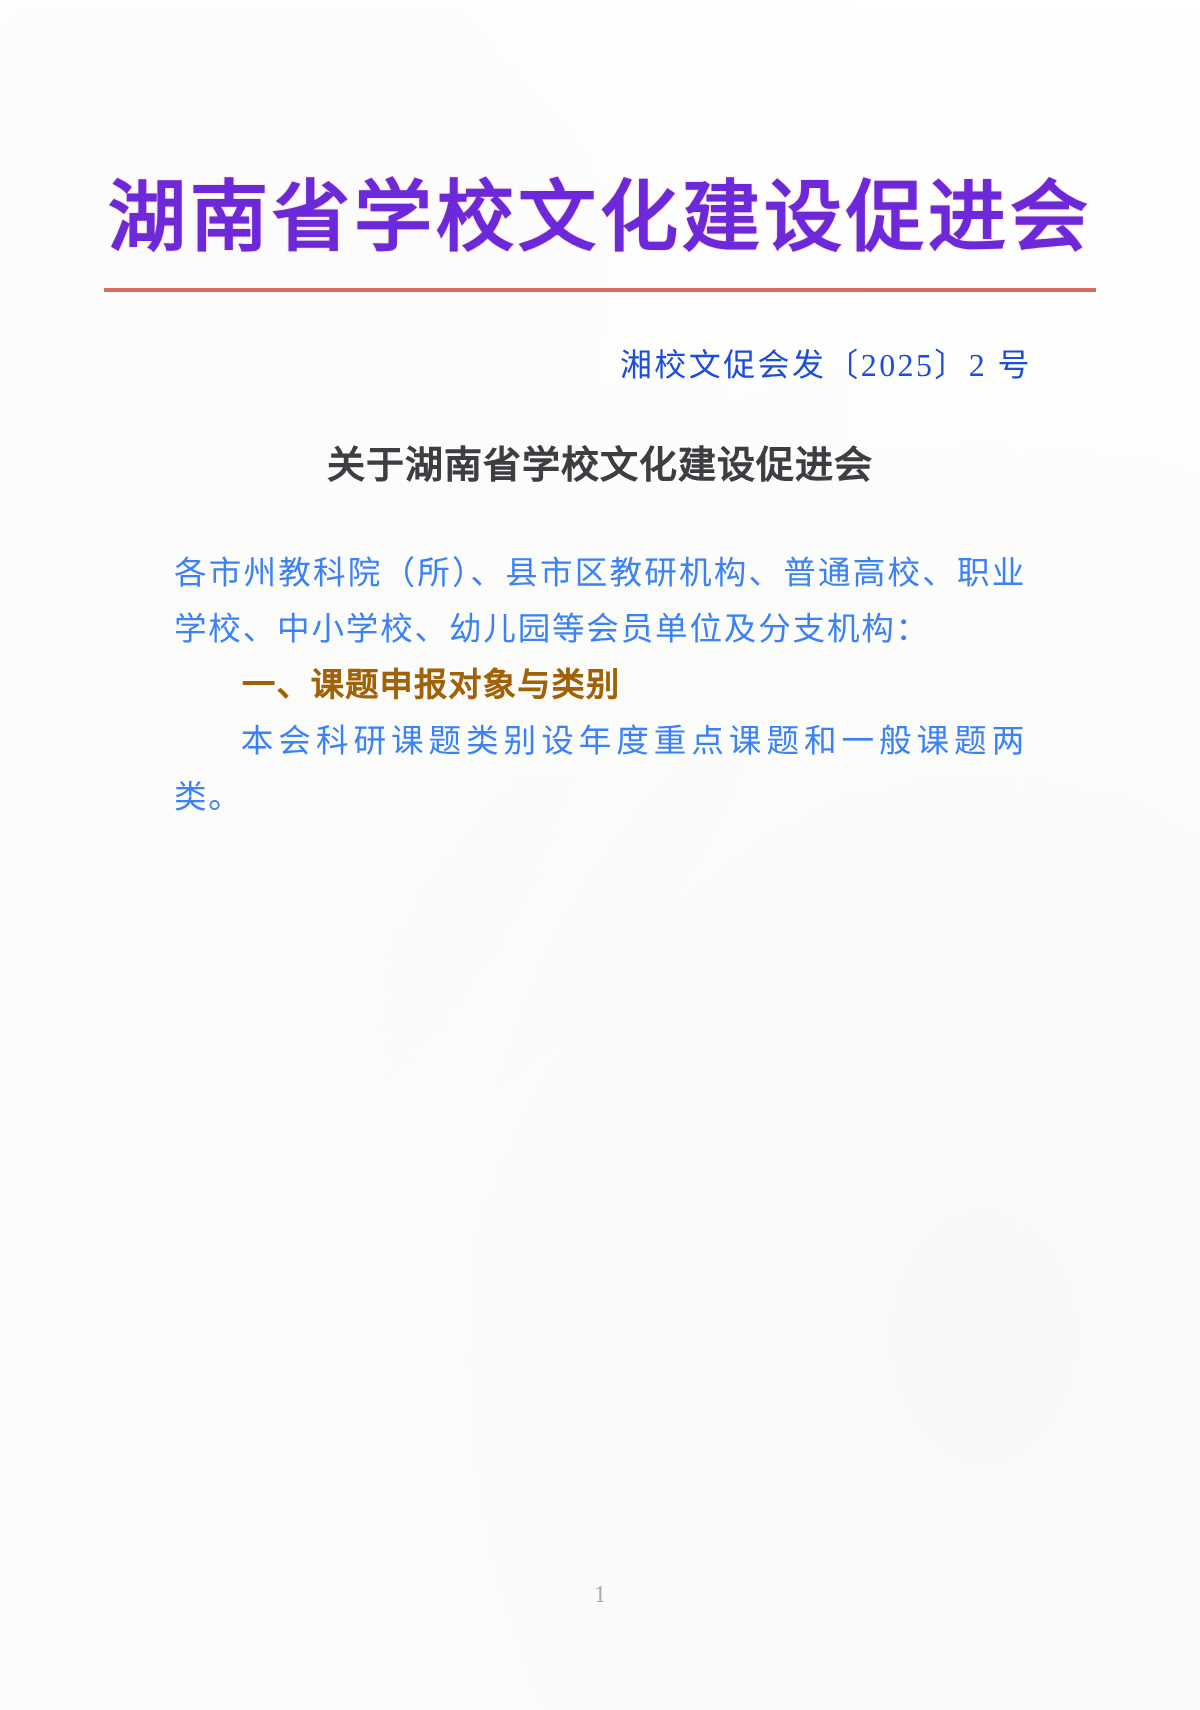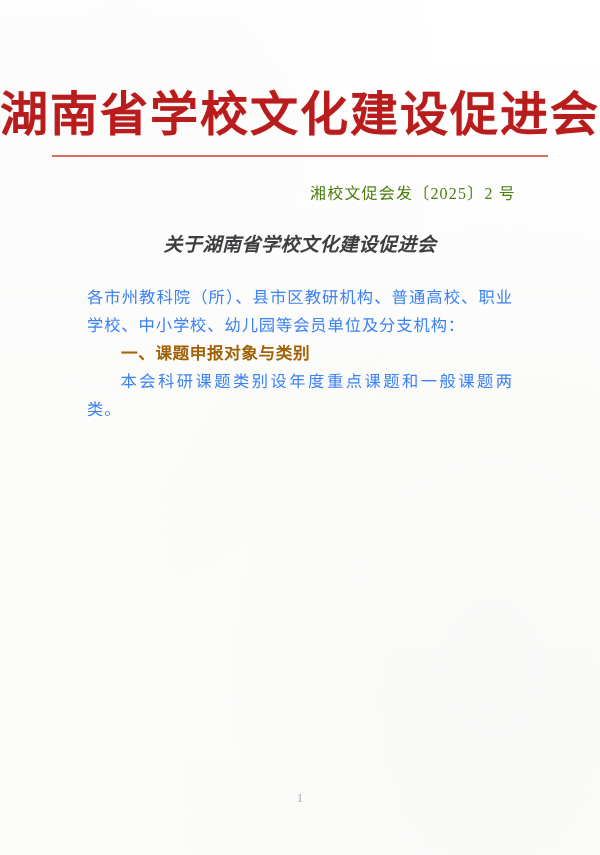--- a/index.html
+++ b/index.html
@@ -41,59 +41,58 @@
     z-index: 2;
   }
 
   
   .letterhead {
     padding-top: 86px;
     text-align: center;
   }
   .letterhead-title {
     font-family: "Liberation Serif", "DejaVu Serif", serif;
-    font-size: 48px;
+    font-size: 39px;
     font-weight: bold;
     letter-spacing: 2px;
-    color: #b91c1c;
+    color: #6d28d9;
     line-height: 1.22;
     text-shadow: 0 0 1px rgba(215,95,86,0.45);
     white-space: nowrap;
   }
   .letterhead-rule {
     width: 496px;
     height: 0;
     margin: 10px auto 0 auto;
     border-top: 2px solid #dd6a60;
   }
 
   
   .docnum-row {
     margin-top: 23px;
     padding-right: 84px;
     text-align: right;
   }
   .docnum {
     font-family: "Liberation Serif", "DejaVu Serif", serif;
     font-size: 16px;
-    color: #4d7c0f;
+    color: #1d4ed8;
     letter-spacing: 1.2px;
   }
 
   
   .doc-title {
     margin-top: 26px;
     text-align: center;
     font-family: "Liberation Sans", "DejaVu Sans", sans-serif;
     font-size: 19px;
     font-weight: bold;
     color: #3e3e42;
     line-height: 1.62;
     letter-spacing: 0.5px;
-    font-style: italic;
   }
   .doc-title .tline { display: block; }
 
   
   .body-block {
     margin: 24px auto 0 auto;
     width: 426px;
   }
   .para {
     font-family: "Liberation Serif", "DejaVu Serif", serif;

